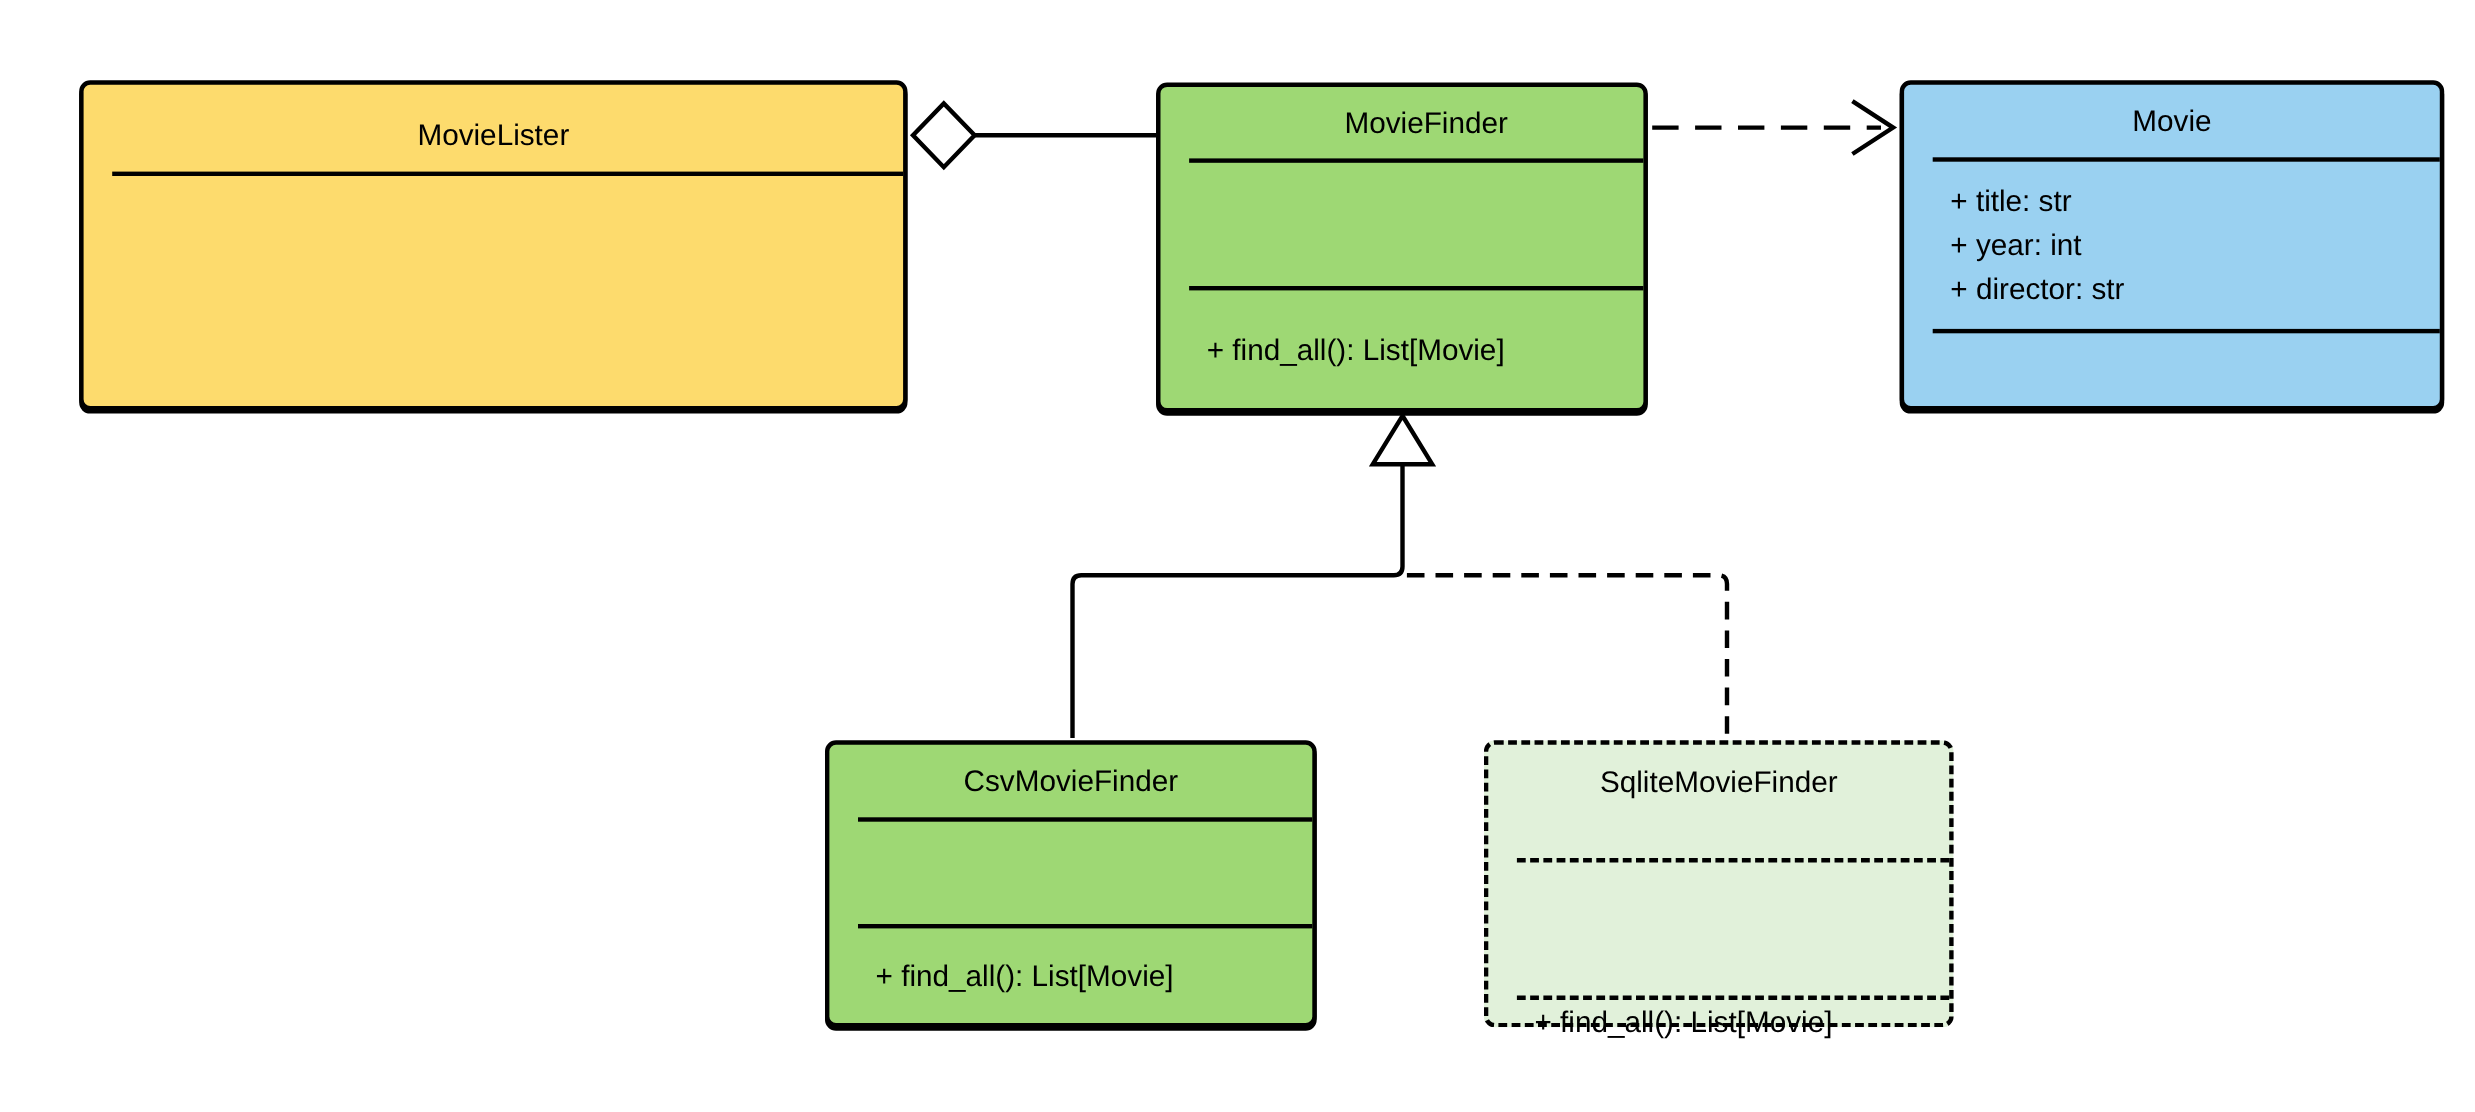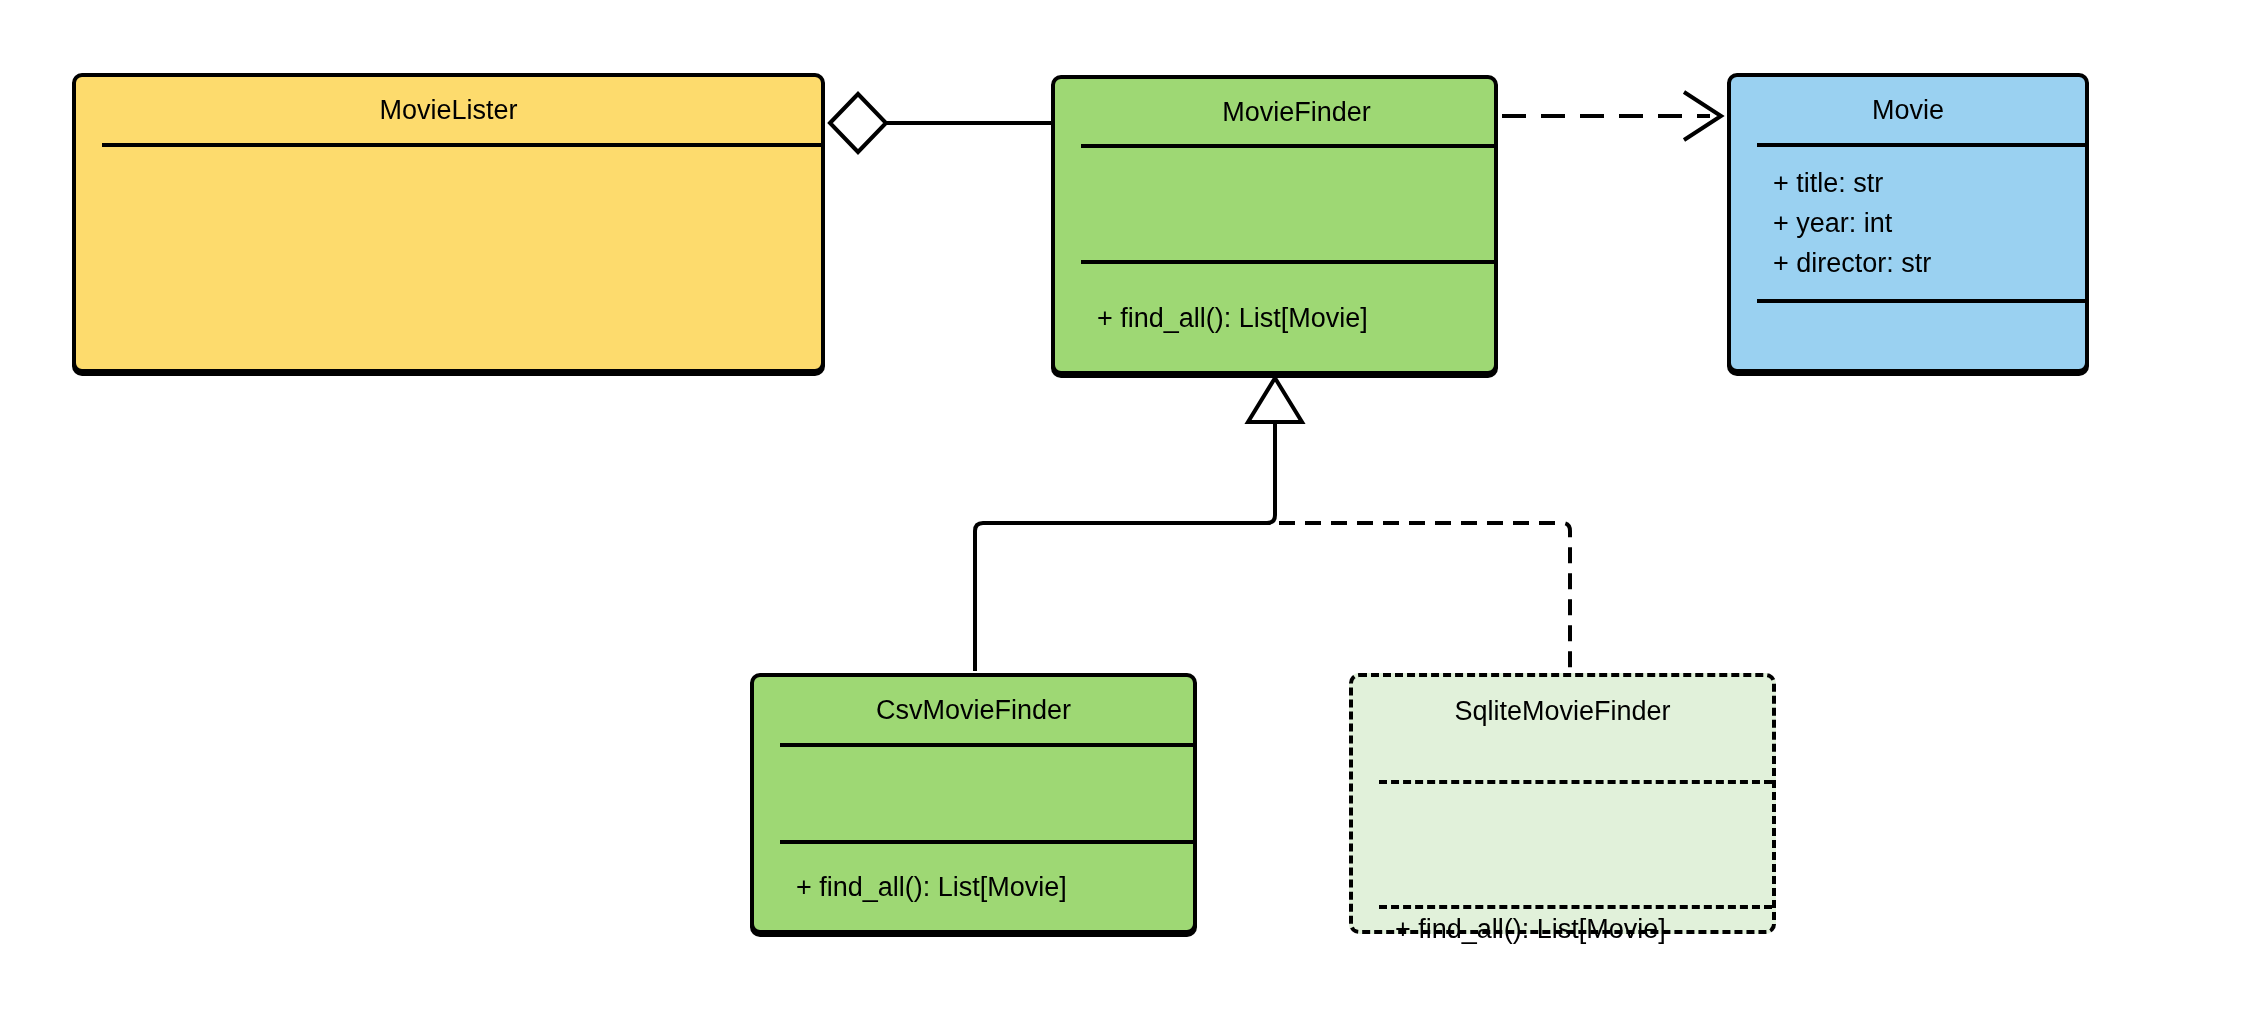--- a/index.html
+++ b/index.html
@@ -62,30 +62,30 @@
     margin-left: 26px;
   }
   .uml-class.dashed .compartment.attrs,
   .uml-class.dashed .compartment.methods {
     border-top-style: dashed;
   }
   .member { white-space: nowrap; }
 
   
   #movie-lister  { left: 72px;   top: 73px;  width: 753px; height: 300px; background: var(--fill-movie-lister); }
-  #movie-lister  .title   { flex: 0 0 66px; }
+  #movie-lister  .title   { flex: 0 0 66px; margin-top: 13px; }
   #movie-lister  .attrs   { flex: 0 0 97px; }
   #movie-lister  .methods { flex: 1 1 auto; }
 
   #movie-finder  { left: 1051px; top: 75px;  width: 447px; height: 300px; background: var(--fill-movie-finder); }
   #movie-finder  .title   { flex: 0 0 65px; padding-left: 44px; }
   #movie-finder  .attrs   { flex: 0 0 116px; }
   #movie-finder  .methods { flex: 1 1 auto; }
 
-  #movie         { left: 1727px; top: 73px;  width: 362px; height: 300px; background: var(--fill-movie); }
+  #movie         { left: 1727px; top: 73px;  width: 495px; height: 300px; background: var(--fill-movie); }
   #movie         .title   { flex: 0 0 66px; }
   #movie         .attrs   { flex: 0 0 156px; }
   #movie         .methods { flex: 1 1 auto; }
 
   #csv-movie-finder { left: 750px; top: 673px; width: 447px; height: 261px; background: var(--fill-csv-movie-finder); }
   #csv-movie-finder .title   { flex: 0 0 66px; }
   #csv-movie-finder .attrs   { flex: 0 0 97px; }
   #csv-movie-finder .methods { flex: 1 1 auto; }
 
   #sqlite-movie-finder { left: 1349px; top: 673px; width: 427px; height: 261px; background: var(--fill-sqlite-movie-finder); }

